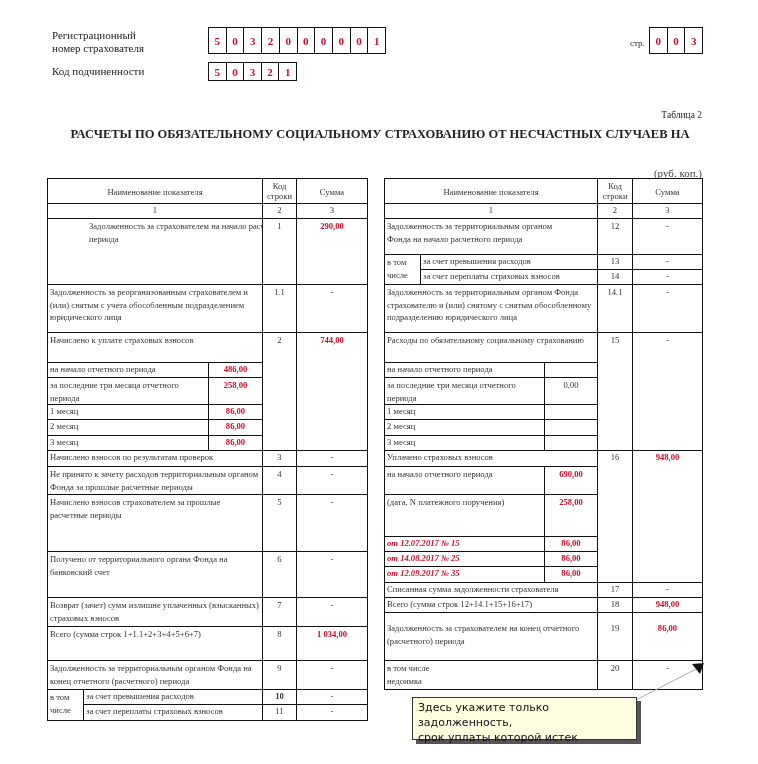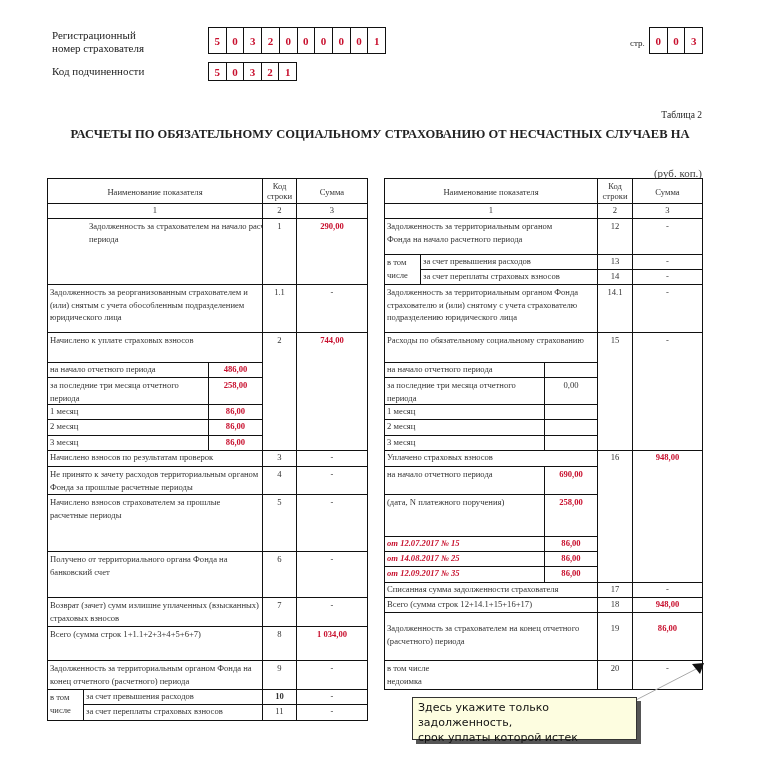--- a/index.html
+++ b/index.html
@@ -229,21 +229,21 @@
   <div class="t c" style="left:632px;top:254px;width:71px;padding-top:1px;">-</div>
 
   <div class="b thick" style="left:420px;top:269px;width:178px;height:16px;"></div>
   <div class="t" style="left:420px;top:269px;width:178px;padding-top:1px;">за счет переплаты страховых взносов</div>
   <div class="b thick" style="left:597px;top:269px;width:36px;height:16px;"></div>
   <div class="t c" style="left:597px;top:269px;width:36px;padding-top:1px;">14</div>
   <div class="b thick" style="left:632px;top:269px;width:71px;height:16px;"></div>
   <div class="t c" style="left:632px;top:269px;width:71px;padding-top:1px;">-</div>
 
   <div class="b thick" style="left:384px;top:284px;width:214px;height:49px;"></div>
-  <div class="t" style="left:384px;top:284px;width:214px;">Задолженность за территориальным органом Фонда страхователю и (или) снятому с учета страхователю подразделению юридического лица</div>
+  <div class="t" style="left:384px;top:284px;width:214px;">Задолженность за территориальным органом Фонда страхователю и (или) снятому с снятым обособленному подразделению юридического лица</div>
   <div class="b thick" style="left:597px;top:284px;width:36px;height:49px;"></div>
   <div class="t c" style="left:597px;top:284px;width:36px;">14.1</div>
   <div class="b thick" style="left:632px;top:284px;width:71px;height:49px;"></div>
   <div class="t c" style="left:632px;top:284px;width:71px;">-</div>
 
   <div class="b thick" style="left:384px;top:332px;width:214px;height:31px;"></div>
   <div class="t" style="left:384px;top:332px;width:214px;">Расходы по обязательному социальному страхованию</div>
   <div class="b thick" style="left:597px;top:332px;width:36px;height:119px;"></div>
   <div class="t c" style="left:597px;top:332px;width:36px;">15</div>
   <div class="b thick" style="left:632px;top:332px;width:71px;height:119px;"></div>

